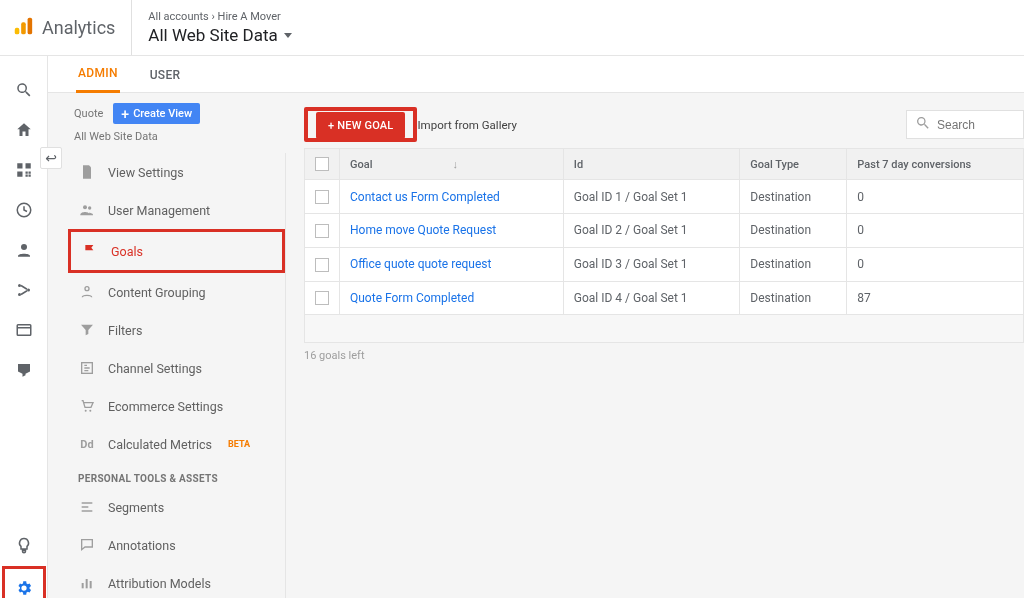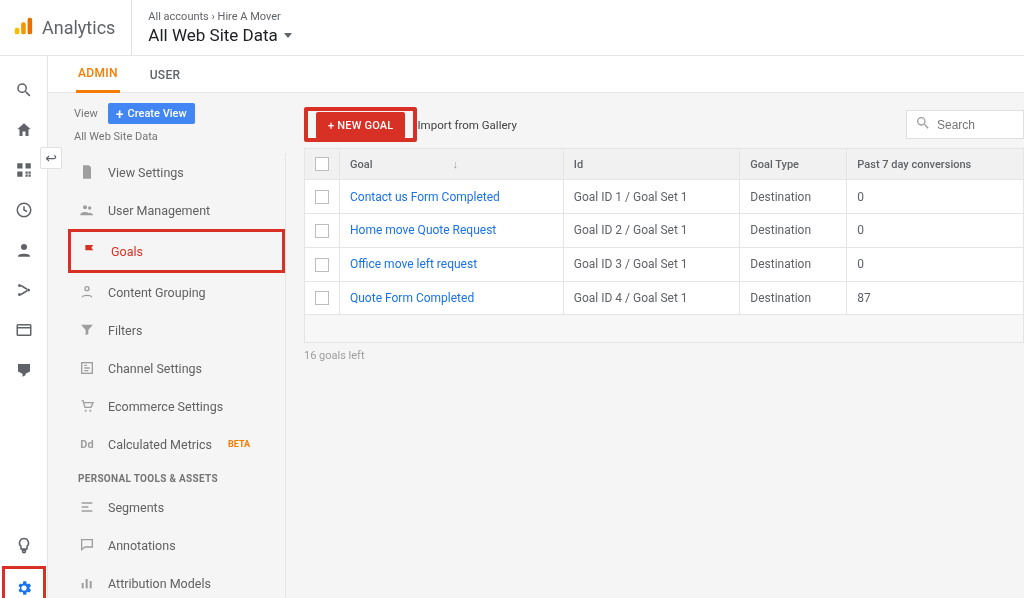--- a/index.html
+++ b/index.html
@@ -171,21 +171,21 @@
     <div class="tabs">
       <div class="tab active">ADMIN</div>
       <div class="tab">USER</div>
     </div>
 
     <div class="panel-area">
 
       <div class="settings-col">
         <div class="collapse-handle">↩</div>
         <div class="view-row">
-          <span>View</span>
+          <span>Quote</span>
           <span class="create-btn">
             <span class="plus">+</span>
             <span>Create View</span>
           </span>
         </div>
         <div class="view-name">All Web Site Data</div>
 
         <div class="menu-list">
           <div class="menu-item">
             <span class="mi-icon">
@@ -324,21 +324,21 @@
             </tr>
             <tr>
               <td><span class="chk"></span></td>
               <td class="link">Home move Quote Request</td>
               <td>Goal ID 2 / Goal Set 1</td>
               <td>Destination</td>
               <td>0</td>
             </tr>
             <tr>
               <td><span class="chk"></span></td>
-              <td class="link">Office move left request</td>
+              <td class="link">Office quote quote request</td>
               <td>Goal ID 3 / Goal Set 1</td>
               <td>Destination</td>
               <td>0</td>
             </tr>
             <tr>
               <td><span class="chk"></span></td>
               <td class="link">Quote Form Completed</td>
               <td>Goal ID 4 / Goal Set 1</td>
               <td>Destination</td>
               <td>87</td>

